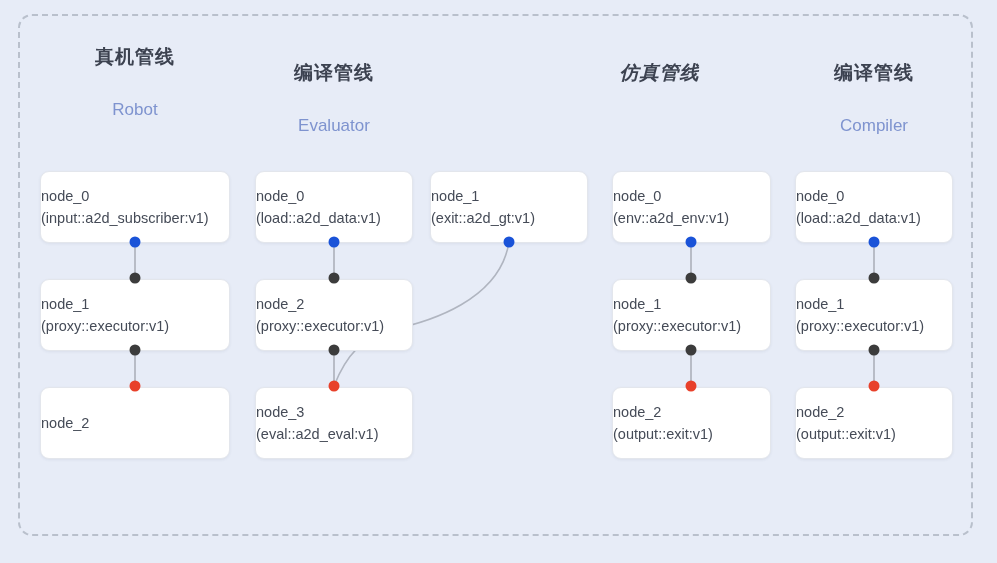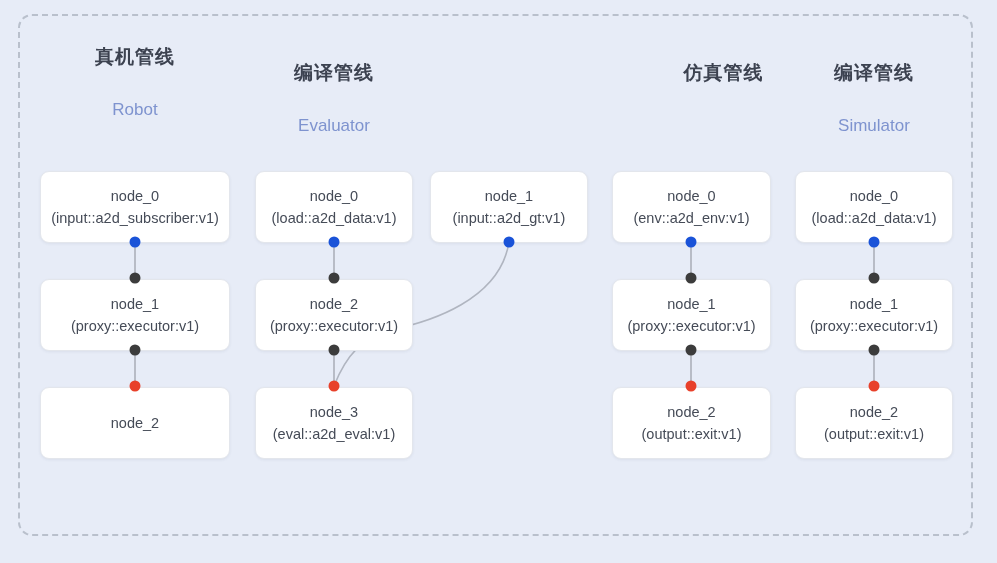--- a/index.html
+++ b/index.html
@@ -60,21 +60,20 @@
   
   .node {
     position: absolute;
     box-sizing: border-box;
     background: #ffffff;
     border: 1px solid #e3e6ec;
     border-radius: 9px;
     box-shadow: 0 1px 3px rgba(40,50,80,0.07);
     display: flex;
     flex-direction: column;
-    align-items: center;
     justify-content: center;
     z-index: 3;
   }
   .node .n-name {
     font-size: 14.5px;
     color: #454b57;
     line-height: 20px;
     white-space: nowrap;
   }
   .node .n-kind {
@@ -164,42 +163,42 @@
     <div class="col-title-en">Evaluator</div>
   </div>
 
   <div class="node" style="left:255px; top:171px; width:158px; height:72px;">
     <div class="n-name">node_0</div>
     <div class="n-kind">(load::a2d_data:v1)</div>
   </div>
 
   <div class="node" style="left:430px; top:171px; width:158px; height:72px;">
     <div class="n-name">node_1</div>
-    <div class="n-kind">(input::a2d_gt:v1)</div>
+    <div class="n-kind">(exit::a2d_gt:v1)</div>
   </div>
 
   <div class="link" style="left:334px; top:242px; height:36px;"></div>
   <div class="port blue" style="left:334px; top:242px;"></div>
   <div class="port blue" style="left:509px; top:242px;"></div>
   <div class="port black" style="left:334px; top:278px;"></div>
 
   <div class="node" style="left:255px; top:279px; width:158px; height:72px;">
     <div class="n-name">node_2</div>
     <div class="n-kind">(proxy::executor:v1)</div>
   </div>
   <div class="link" style="left:334px; top:350px; height:36px;"></div>
   <div class="port black" style="left:334px; top:350px;"></div>
   <div class="port red" style="left:334px; top:386px;"></div>
 
   <div class="node" style="left:255px; top:387px; width:158px; height:72px;">
     <div class="n-name">node_3</div>
     <div class="n-kind">(eval::a2d_eval:v1)</div>
   </div>
 
-  <div class="col-head" style="left:644px; top:60px; width:159px;">
+  <div class="col-head" style="left:580px; top:60px; width:159px;font-style:italic;">
     <div class="col-title-cn">仿真管线</div>
   </div>
 
   <div class="node" style="left:612px; top:171px; width:159px; height:72px;">
     <div class="n-name">node_0</div>
     <div class="n-kind">(env::a2d_env:v1)</div>
   </div>
   <div class="link" style="left:691px; top:242px; height:36px;"></div>
   <div class="port blue" style="left:691px; top:242px;"></div>
   <div class="port black" style="left:691px; top:278px;"></div>
@@ -212,21 +211,21 @@
   <div class="port black" style="left:691px; top:350px;"></div>
   <div class="port red" style="left:691px; top:386px;"></div>
 
   <div class="node" style="left:612px; top:387px; width:159px; height:72px;">
     <div class="n-name">node_2</div>
     <div class="n-kind">(output::exit:v1)</div>
   </div>
 
   <div class="col-head" style="left:795px; top:60px; width:158px;">
     <div class="col-title-cn">编译管线</div>
-    <div class="col-title-en">Simulator</div>
+    <div class="col-title-en">Compiler</div>
   </div>
 
   <div class="node" style="left:795px; top:171px; width:158px; height:72px;">
     <div class="n-name">node_0</div>
     <div class="n-kind">(load::a2d_data:v1)</div>
   </div>
   <div class="link" style="left:874px; top:242px; height:36px;"></div>
   <div class="port blue" style="left:874px; top:242px;"></div>
   <div class="port black" style="left:874px; top:278px;"></div>
 

